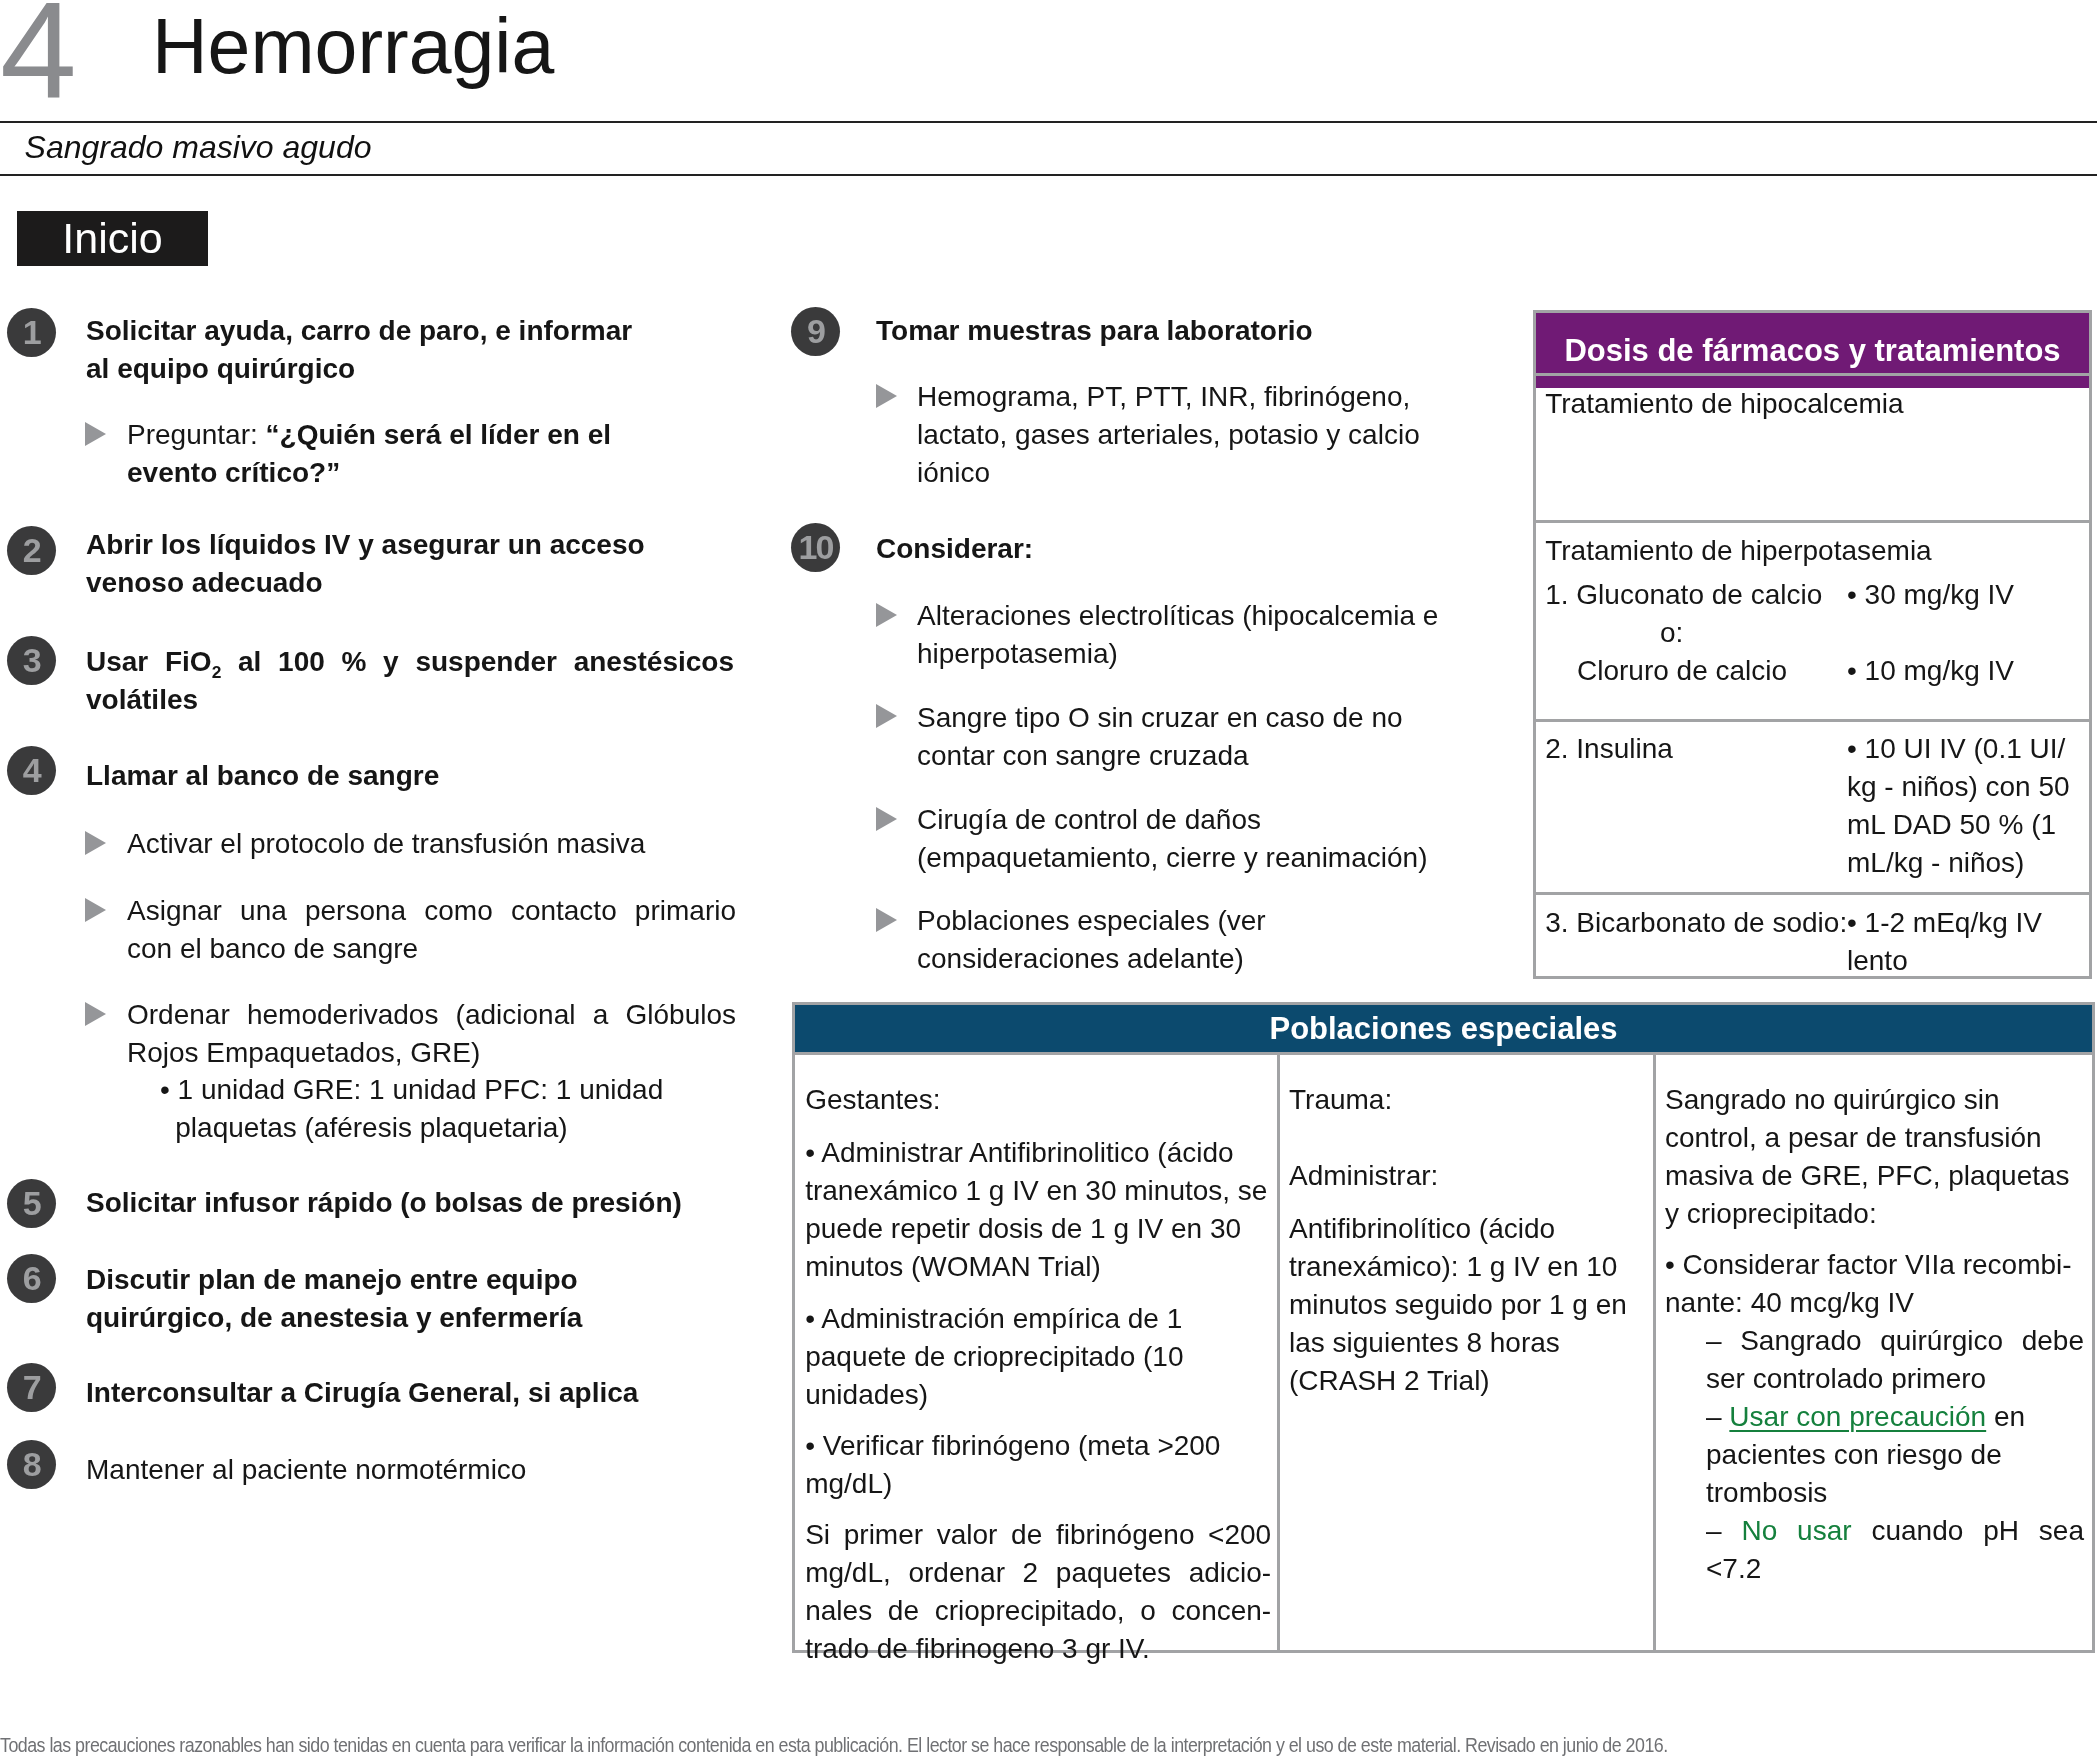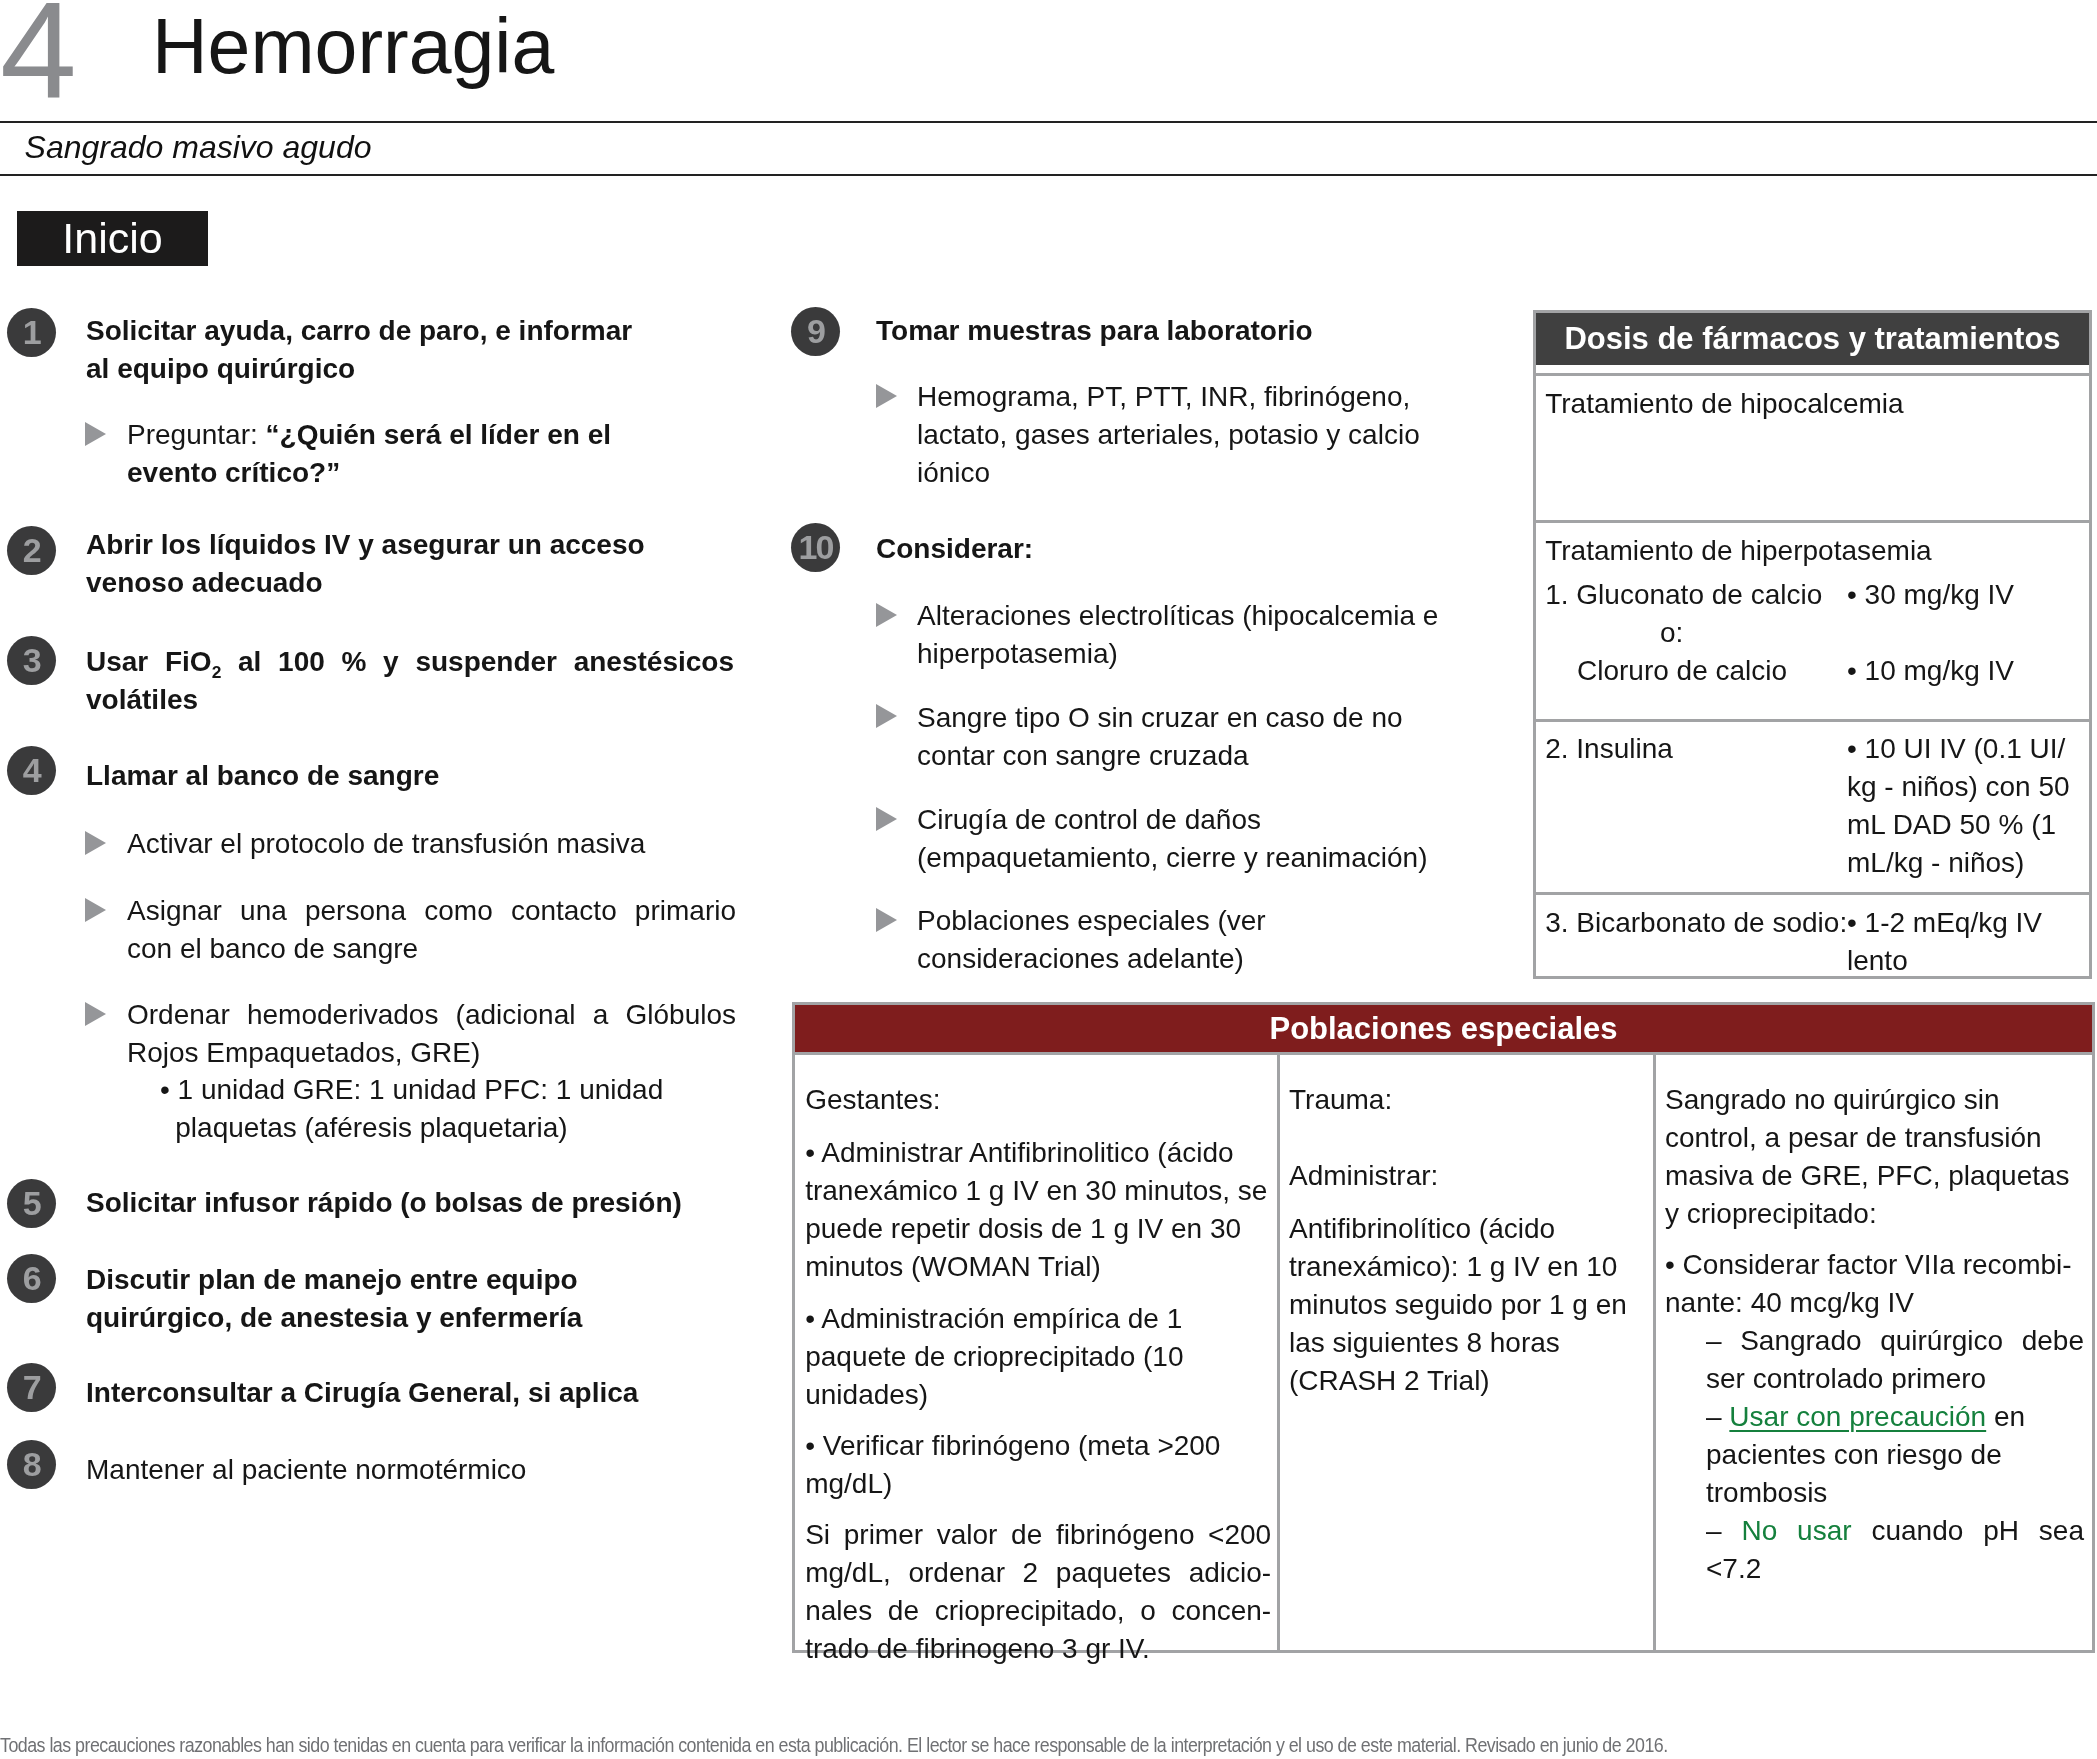--- a/index.html
+++ b/index.html
@@ -26,29 +26,29 @@
   .step-title.normal { font-weight: 400; }
   .sub { position: absolute; font-size: 28px; line-height: 38px; color: #161616; }
   .tri { position: absolute; width: 0; height: 0; border-top: 12.3px solid transparent; border-bottom: 12.3px solid transparent;
          border-left: 21.5px solid #959699; }
   .justify { text-align: justify; text-align-last: left; }
   .sub2 { position: absolute; font-size: 28px; line-height: 38px; color: #161616; }
   sub { font-size: 17.4px; vertical-align: -7.2px; line-height: 0; }
 
   
   .dose { left: 1533px; top: 310px; width: 559px; height: 669px; border: 3.1px solid #a2a3a5; box-sizing: border-box; }
-  .dose-head { position: absolute; left: 0; top: 0; right: 0; height: 52px; background: #404040; color: #fff;
+  .dose-head { position: absolute; left: 0; top: 0; right: 0; height: 75px; background: #701a75; color: #fff;
                font-weight: 700; font-size: 31px; display: flex; align-items: center; justify-content: center; }
   .dose-sep { position: absolute; left: 0; right: 0; height: 3.1px; background: #a2a3a5; }
   .blue { color: #3f6c9e; }
   .dtext { position: absolute; font-size: 28px; line-height: 38px; color: #161616; }
 
   
   .pob { left: 792px; top: 1002px; width: 1303px; height: 651px; border: 3.1px solid #a2a3a5; box-sizing: border-box; }
-  .pob-head { position: absolute; left: 0; top: 0; right: 0; height: 47px; background: #7f1d1d; color: #fff;
+  .pob-head { position: absolute; left: 0; top: 0; right: 0; height: 47px; background: #0c4a6e; color: #fff;
               font-weight: 700; font-size: 31px; display: flex; align-items: center; justify-content: center; }
   .pob-bar { position: absolute; left: 0; right: 0; top: 47px; height: 3.1px; background: #a2a3a5; }
   .vcol { position: absolute; top: 47px; bottom: 0; width: 3.1px; background: #a2a3a5; }
   .ptext { position: absolute; font-size: 28px; line-height: 38px; color: #161616; margin-top: 22px; }
   .red { color: #15803d; }
   .red.u { text-decoration: underline; text-decoration-thickness: 2px; text-underline-offset: 4.1px; }
   p { margin: 0; }
 
   .footer { left: 0; top: 1733px; font-size: 20.5px; color: #707174; letter-spacing: -0.6px; white-space: nowrap; transform: scaleX(0.87); transform-origin: left; }
 </style>

